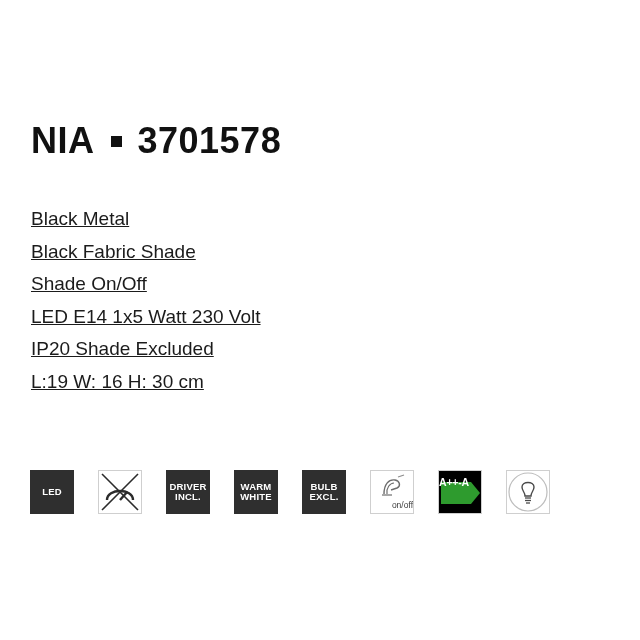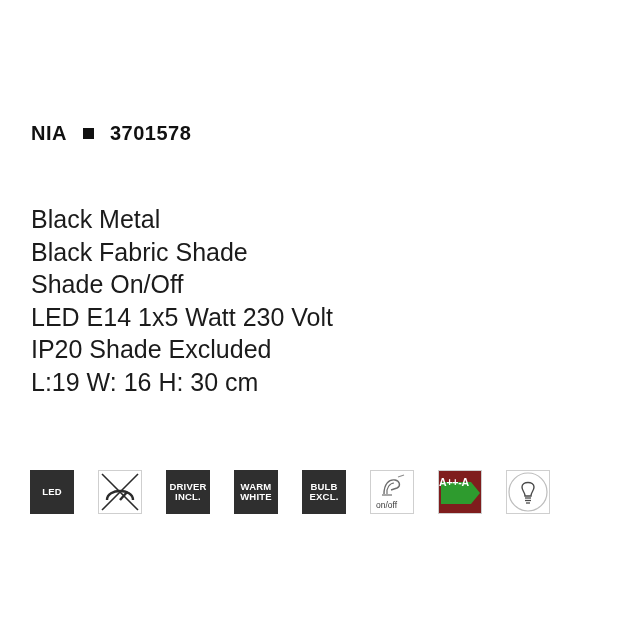--- a/index.html
+++ b/index.html
@@ -25,45 +25,46 @@
   
   .title-row {
     position: absolute;
     left: 31px;
     top: 123px;
     display: flex;
     align-items: center;
     gap: 14px;
   }
   .title-name, .title-code {
-    font-size: 20px;
+    font-size: 36px;
     font-weight: bold;
     letter-spacing: 0.5px;
     line-height: 1;
     color: #111;
   }
   .title-sep {
     width: 11px;
     height: 11px;
     background: #111;
     display: inline-block;
     margin: 0 2px;
   }
   
   .specs {
     position: absolute;
     left: 31px;
     top: 203px;
     width: 570px;
   }
   .spec-line {
-    font-size: 25px;
+    font-size: 19px;
     line-height: 32.5px;
     color: #1b1b1b;
     white-space: nowrap;
+    text-decoration: underline;
   }
   
   .icon-strip {
     position: absolute;
     left: 30px;
     top: 470px;
     display: flex;
     align-items: flex-start;
     gap: 24px;
   }
@@ -100,32 +101,32 @@
   
   .onoff-wrap {
     width: 100%;
     height: 100%;
     position: relative;
   }
   .onoff-text {
     position: absolute;
     left: 5px; right: 0;
     bottom: 3px;
-    text-align: left;
+    text-align: right;
     font-size: 8.5px;
     color: #3a3a3a;
   }
   
   .energy {
     width: 44px;
     height: 44px;
     border: 1px solid #cfcfcf;
     box-sizing: border-box;
     position: relative;
-    background: #7f1d1d;
+    background: #000000;
     overflow: hidden;
   }
   .energy-arrow {
     position: absolute;
     left: 2px;
     top: 11px;
     width: 30px;
     height: 22px;
     background: #2e9b2e;
   }

